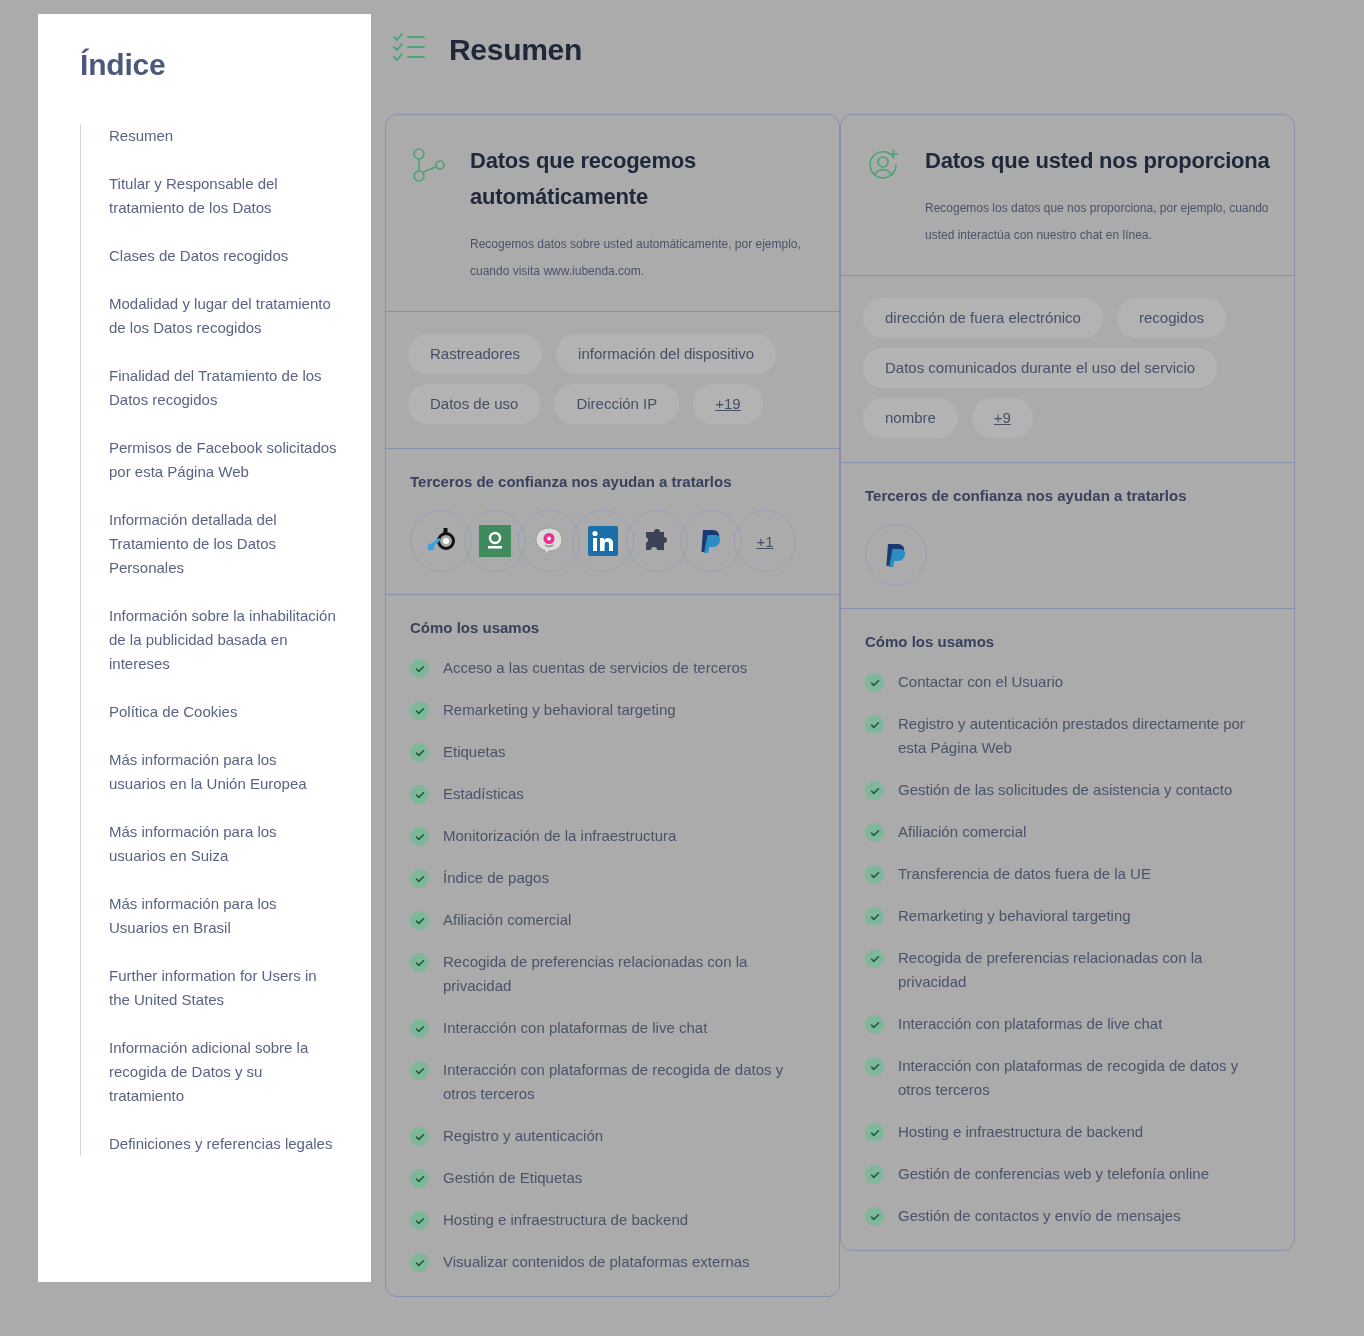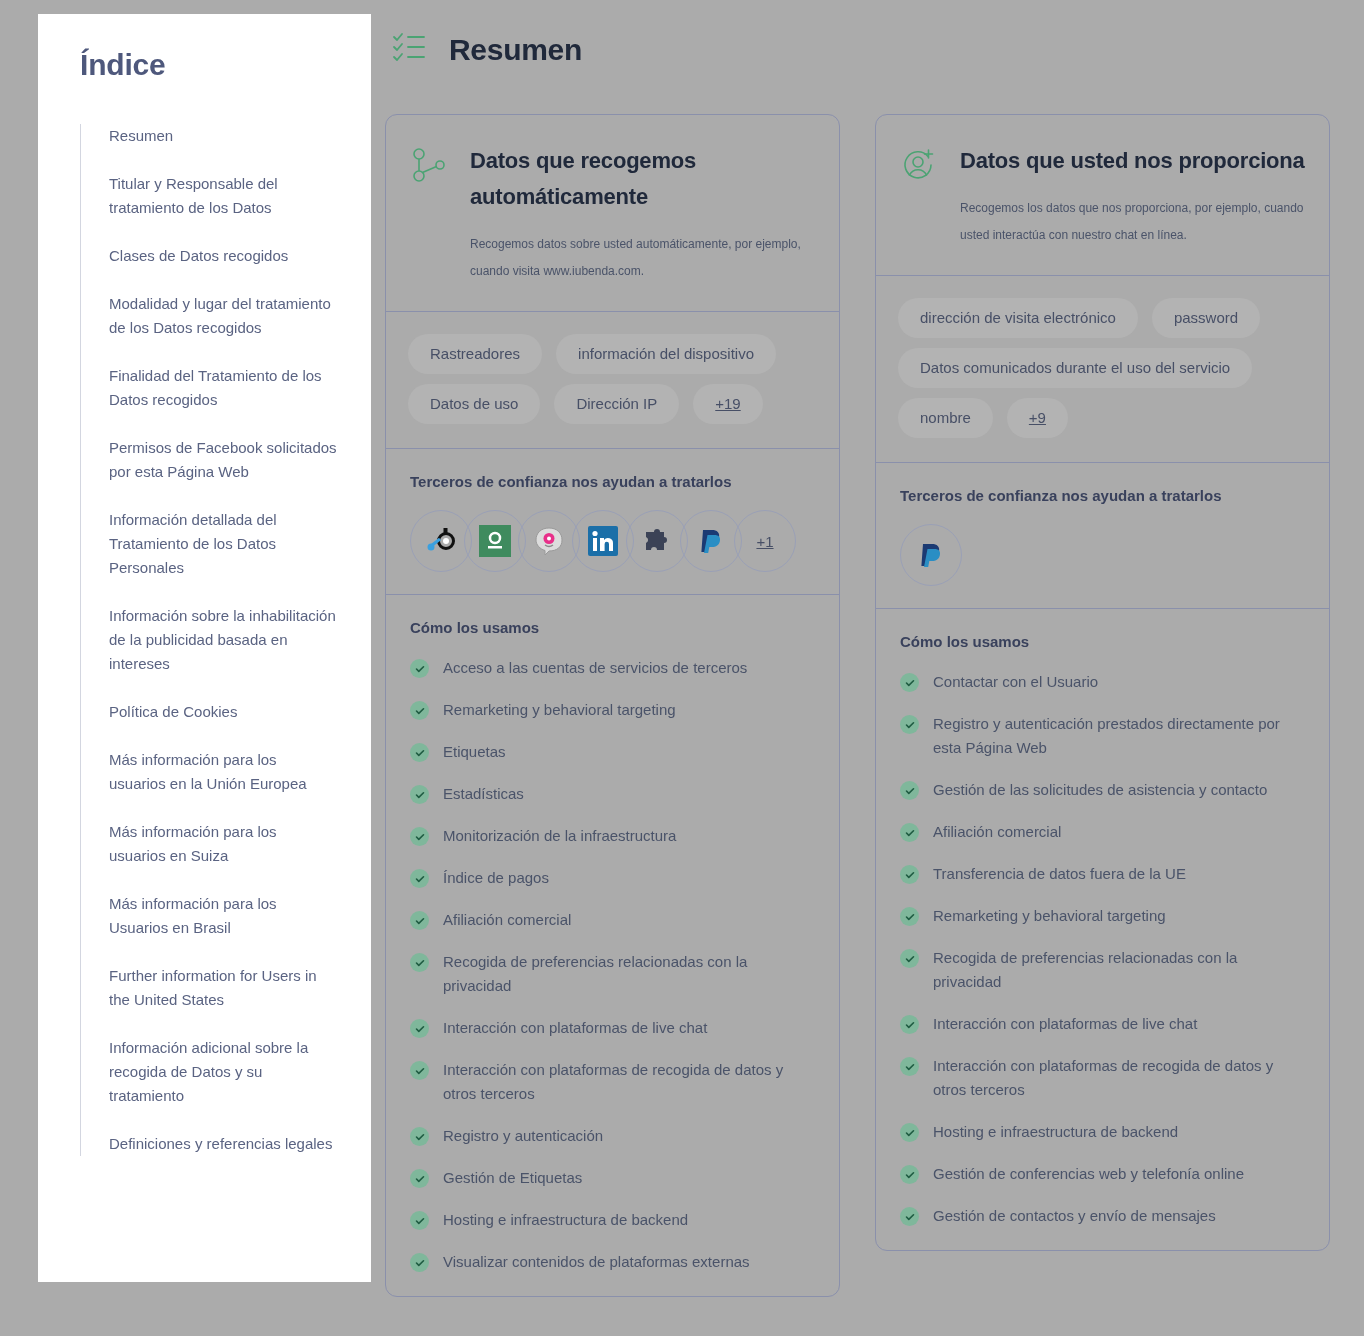--- a/index.html
+++ b/index.html
@@ -63,21 +63,20 @@
   }
   #page-header .title {
     font-size: 30px;
     font-weight: bold;
     color: #20293b;
     letter-spacing: -0.3px;
   }
 
   #cards {
     display: flex;
-    gap: 35px;
     align-items: flex-start;
   }
   .card {
     width: 455px;
     border: 1px solid #8a90ab;
     border-radius: 12px;
     overflow: hidden;
     background: transparent;
   }
   .card-section {
@@ -432,22 +431,22 @@
                 <line x1="24.5" y1="7" x2="32.5" y2="7"></line>
               </g>
             </svg>
           </span>
           <div>
             <h2>Datos que usted nos proporciona</h2>
             <p>Recogemos los datos que nos proporciona, por ejemplo, cuando usted interactúa con nuestro chat en línea.</p>
           </div>
         </div>
         <div class="tags" id="tags-1">
-            <span class="tag">dirección de visita electrónico</span>
-            <span class="tag">password</span>
+            <span class="tag">dirección de fuera electrónico</span>
+            <span class="tag">recogidos</span>
             <span class="tag">Datos comunicados durante el uso del servicio</span>
             <span class="tag">nombre</span>
             <span class="tag more">+9</span>
           </div>
         <div class="card-section">
           <div class="sec-title">Terceros de confianza nos ayudan a tratarlos</div>
           <div class="logos" id="logos-1">
               <span class="logo">
                 <svg width="30" height="30" viewBox="0 0 30 30">
                   <path d="M7 4 h9 c5 0 8 2.6 7 7.4 c-0.8 4.2 -4 6.6 -8.6 6.6 h-3.1 L10 26 H5.4 Z" fill="#1b3a73"></path>

